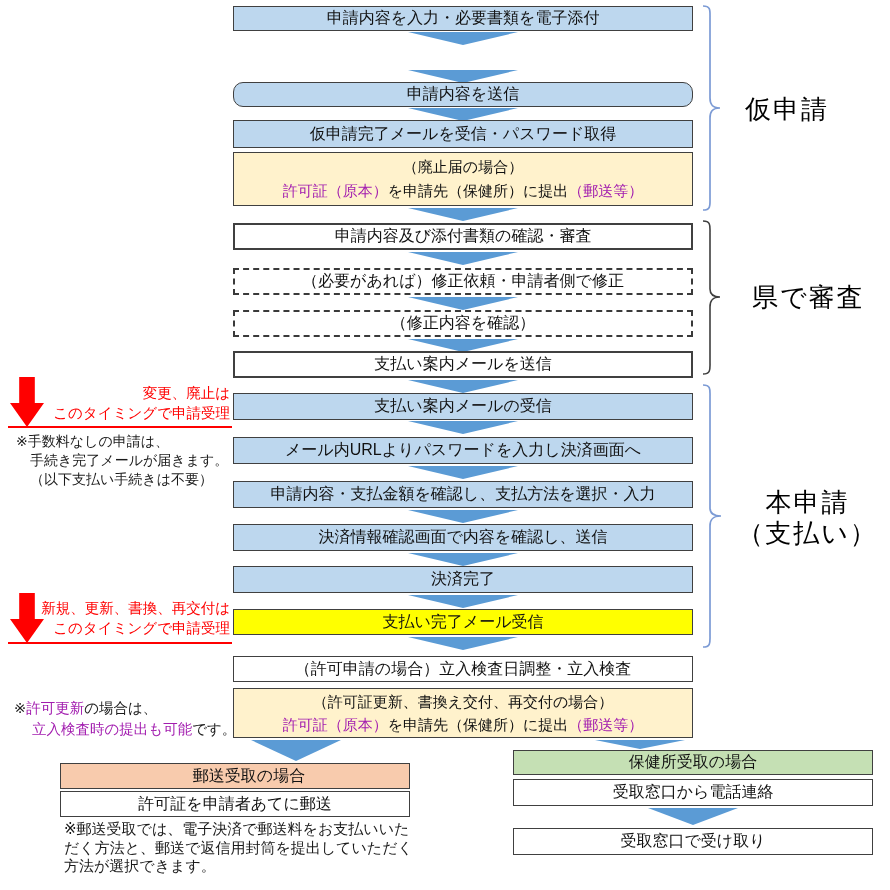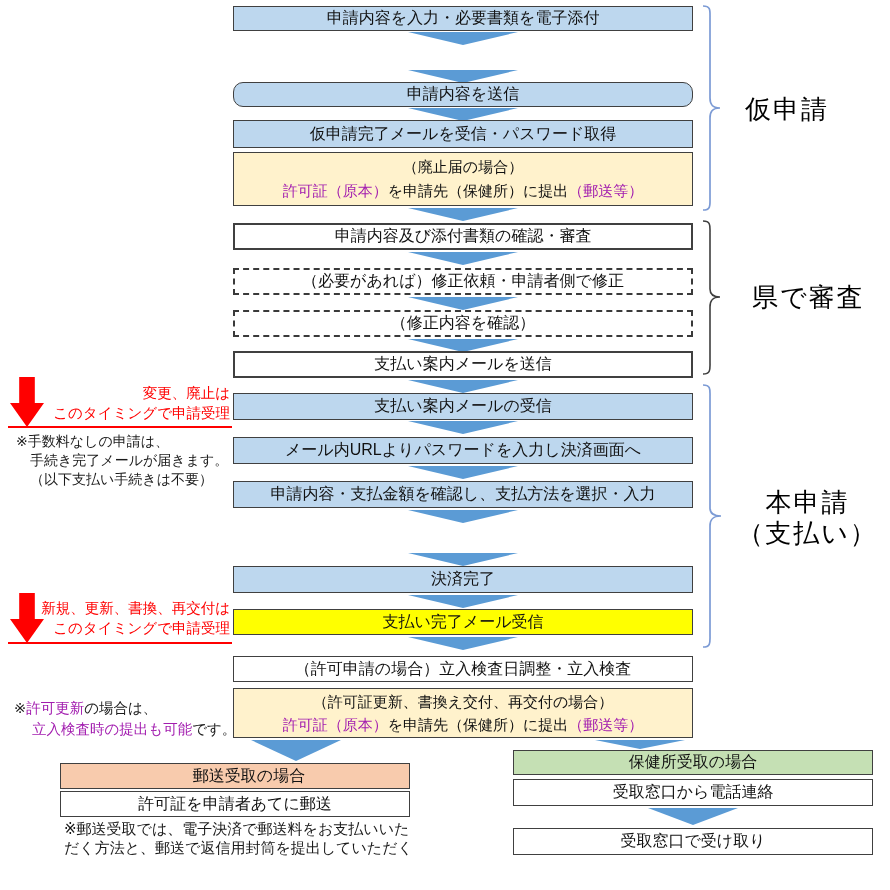--- a/index.html
+++ b/index.html
@@ -65,20 +65,21 @@
   <div class="arrow" style="top:339px;"></div>
   <div class="box white2" style="top:351px;height:27px;">支払い案内メールを送信</div>
   <div class="arrow" style="top:380px;"></div>
 
   <div class="box blue" style="top:393px;height:27px;">支払い案内メールの受信</div>
   <div class="arrow" style="top:421px;"></div>
   <div class="box blue" style="top:437px;height:27px;">メール内URLよりパスワードを入力し決済画面へ</div>
   <div class="arrow" style="top:466px;"></div>
   <div class="box blue" style="top:481px;height:27px;">申請内容・支払金額を確認し、支払方法を選択・入力</div>
   <div class="arrow" style="top:510px;"></div>
+  <div class="box blue" style="top:524px;height:27px;">決済情報確認画面で内容を確認し、送信</div>
   <div class="arrow" style="top:553px;"></div>
   <div class="box blue" style="top:566px;height:27px;">決済完了</div>
   <div class="arrow" style="top:595px;"></div>
   <div class="box yellow" style="top:609px;height:26px;">支払い完了メール受信</div>
   <div class="arrow" style="top:637px;"></div>
 
   <div class="box" style="top:656px;height:26px;">（許可申請の場合）立入検査日調整・立入検査</div>
   <div class="box cream" style="top:688px;height:50px;line-height:23px;">
     <span>（許可証更新、書換え交付、再交付の場合）</span>
     <span>
@@ -87,20 +88,21 @@
   </div>
 
   <div class="barrow" style="left:251px;top:740px;width:90px;height:21px;"></div>
   <div class="barrow" style="left:595px;top:740px;width:90px;height:9px;"></div>
 
   <div class="hdr salmon" style="left:60px;top:763px;width:350px;height:26px;padding-left:28px;">郵送受取の場合</div>
   <div class="sidebox" style="left:60px;top:791px;width:350px;height:26px;">許可証を申請者あてに郵送</div>
   <div class="note" style="left:64px;top:820px;width:400px;font-size:15px;line-height:18.5px;">
     <div>※郵送受取では、電子決済で郵送料をお支払いいた</div>
     <div>だく方法と、郵送で返信用封筒を提出していただく</div>
+    <div>方法が選択できます。</div>
   </div>
 
   <div class="hdr green" style="left:513px;top:750px;width:360px;height:25px;">保健所受取の場合</div>
   <div class="sidebox" style="left:513px;top:779px;width:360px;height:27px;">受取窓口から電話連絡</div>
   <div class="barrow" style="left:648px;top:808px;width:90px;height:17px;"></div>
   <div class="sidebox" style="left:513px;top:828px;width:360px;height:27px;">受取窓口で受け取り</div>
 
   <div class="redarrow" style="left:10px;top:377px;width:34px;height:50px;"></div>
   <div class="rednote" style="left:30px;top:383px;width:200px;">
     <div>変更、廃止は</div>

